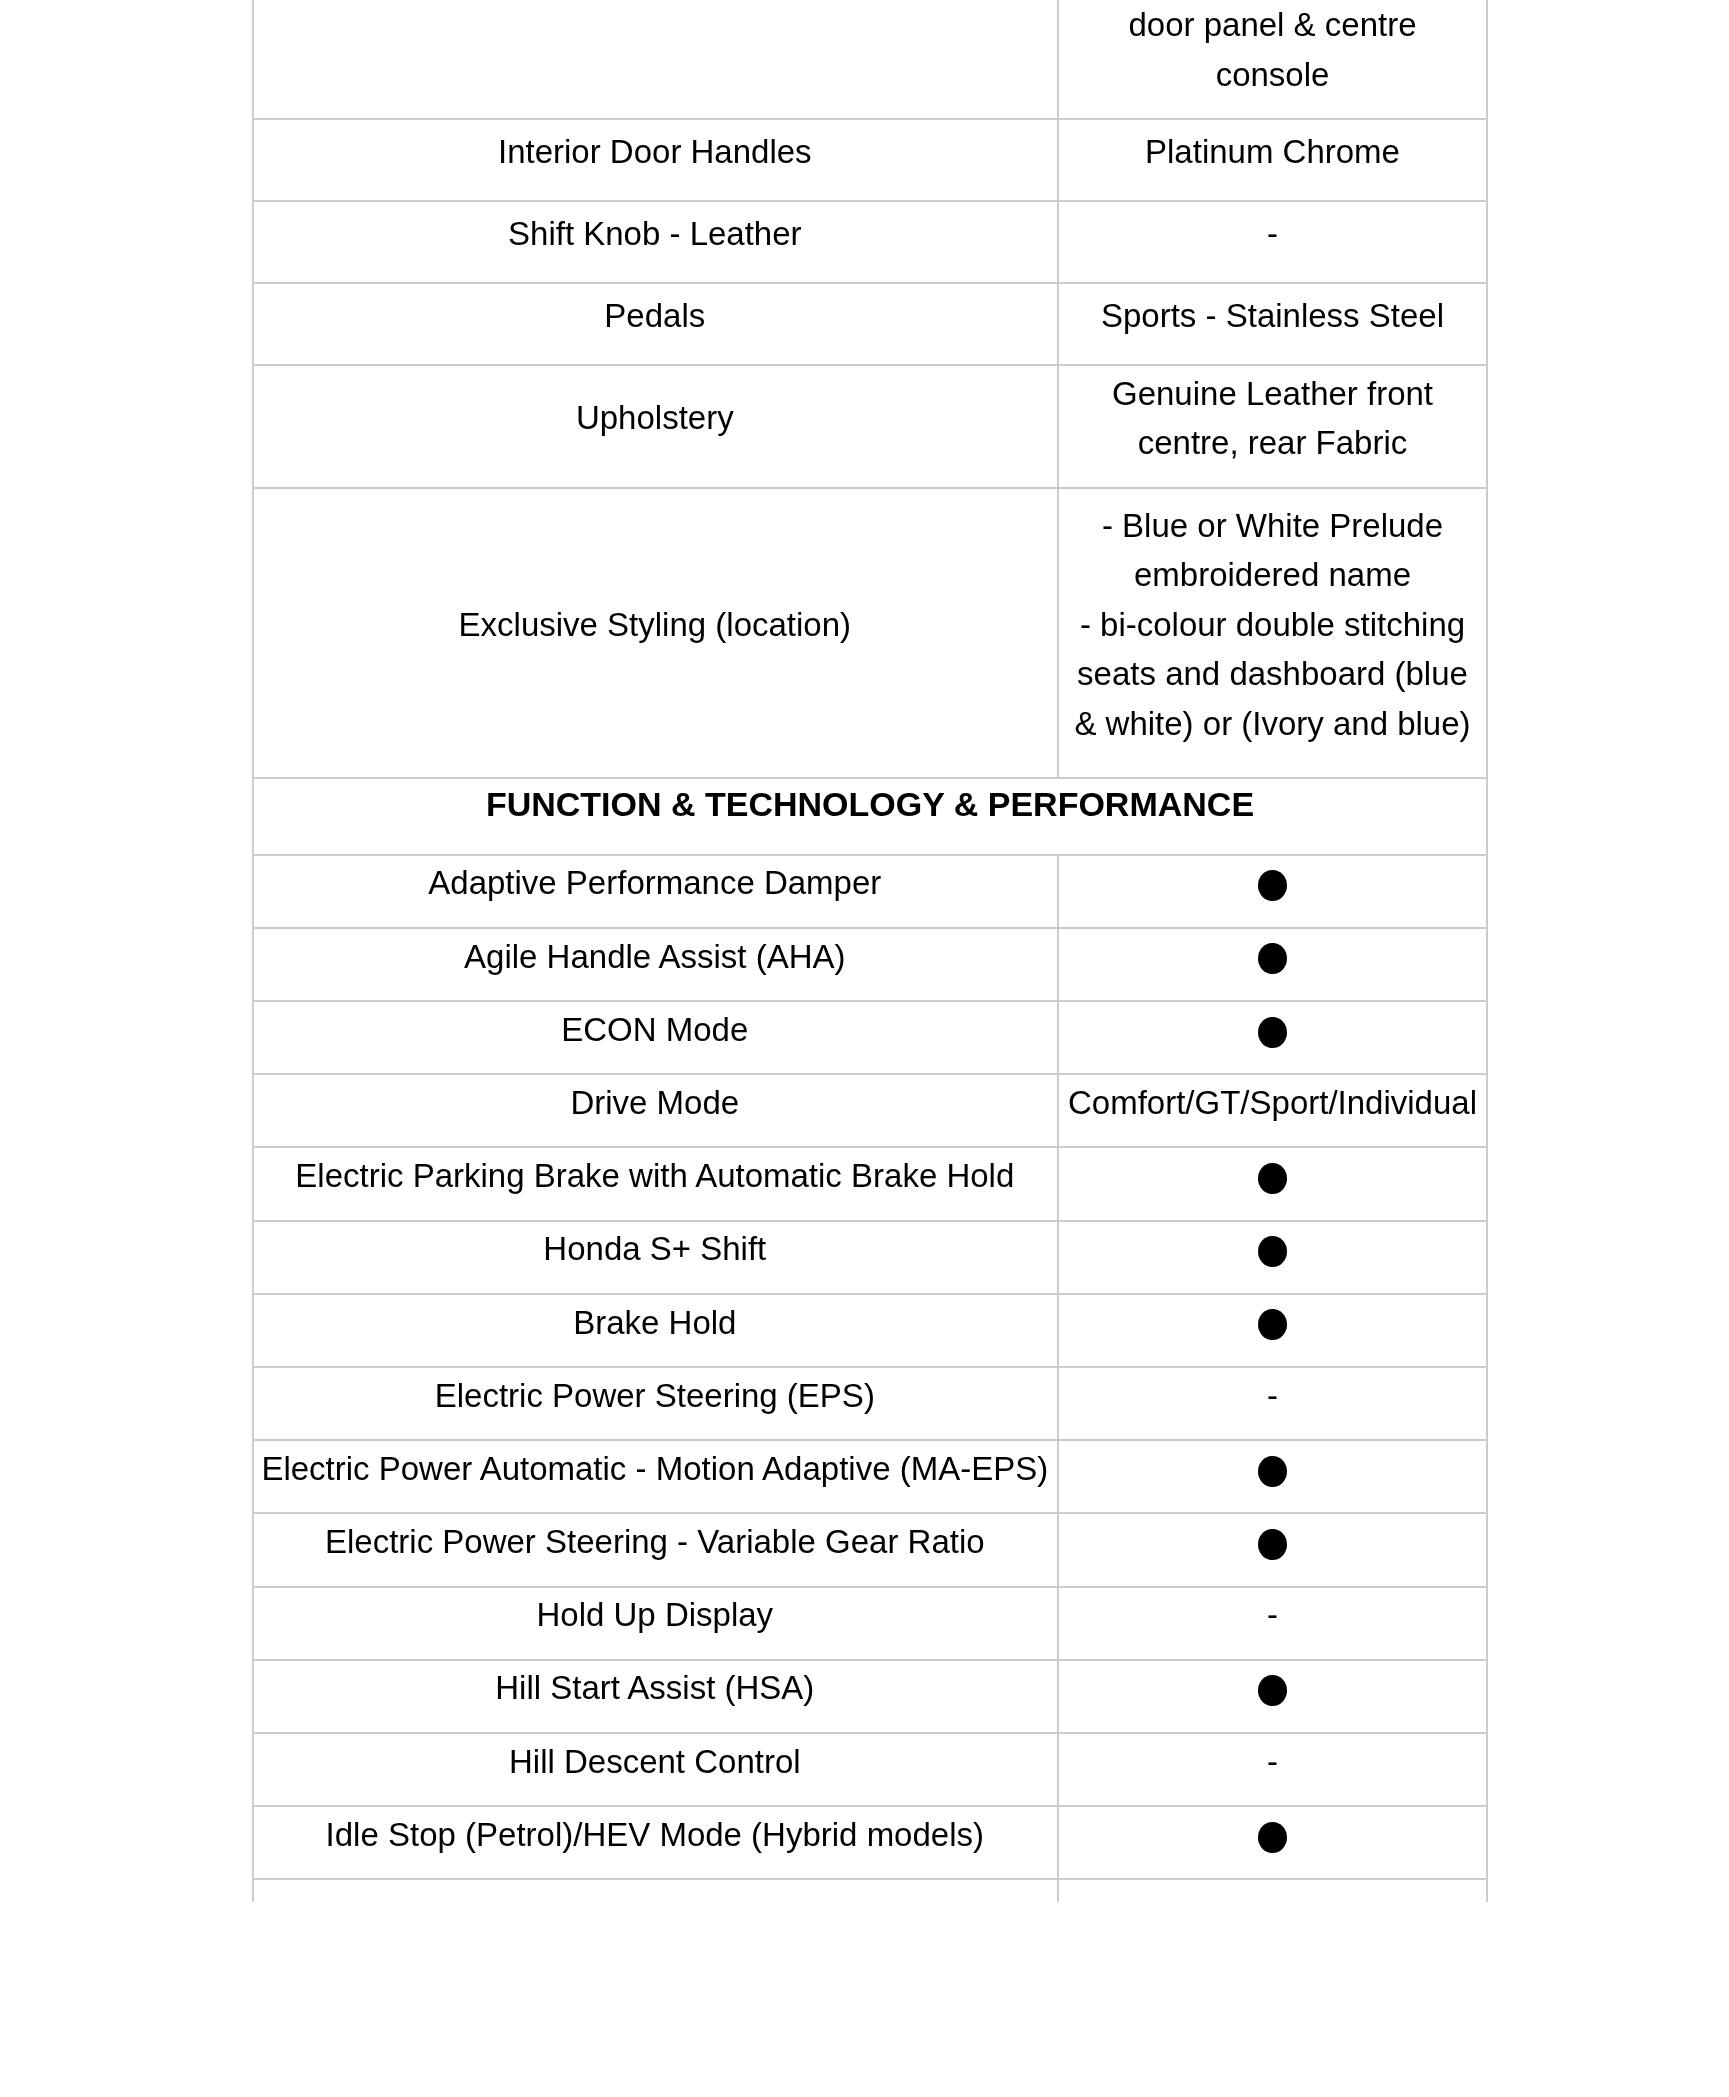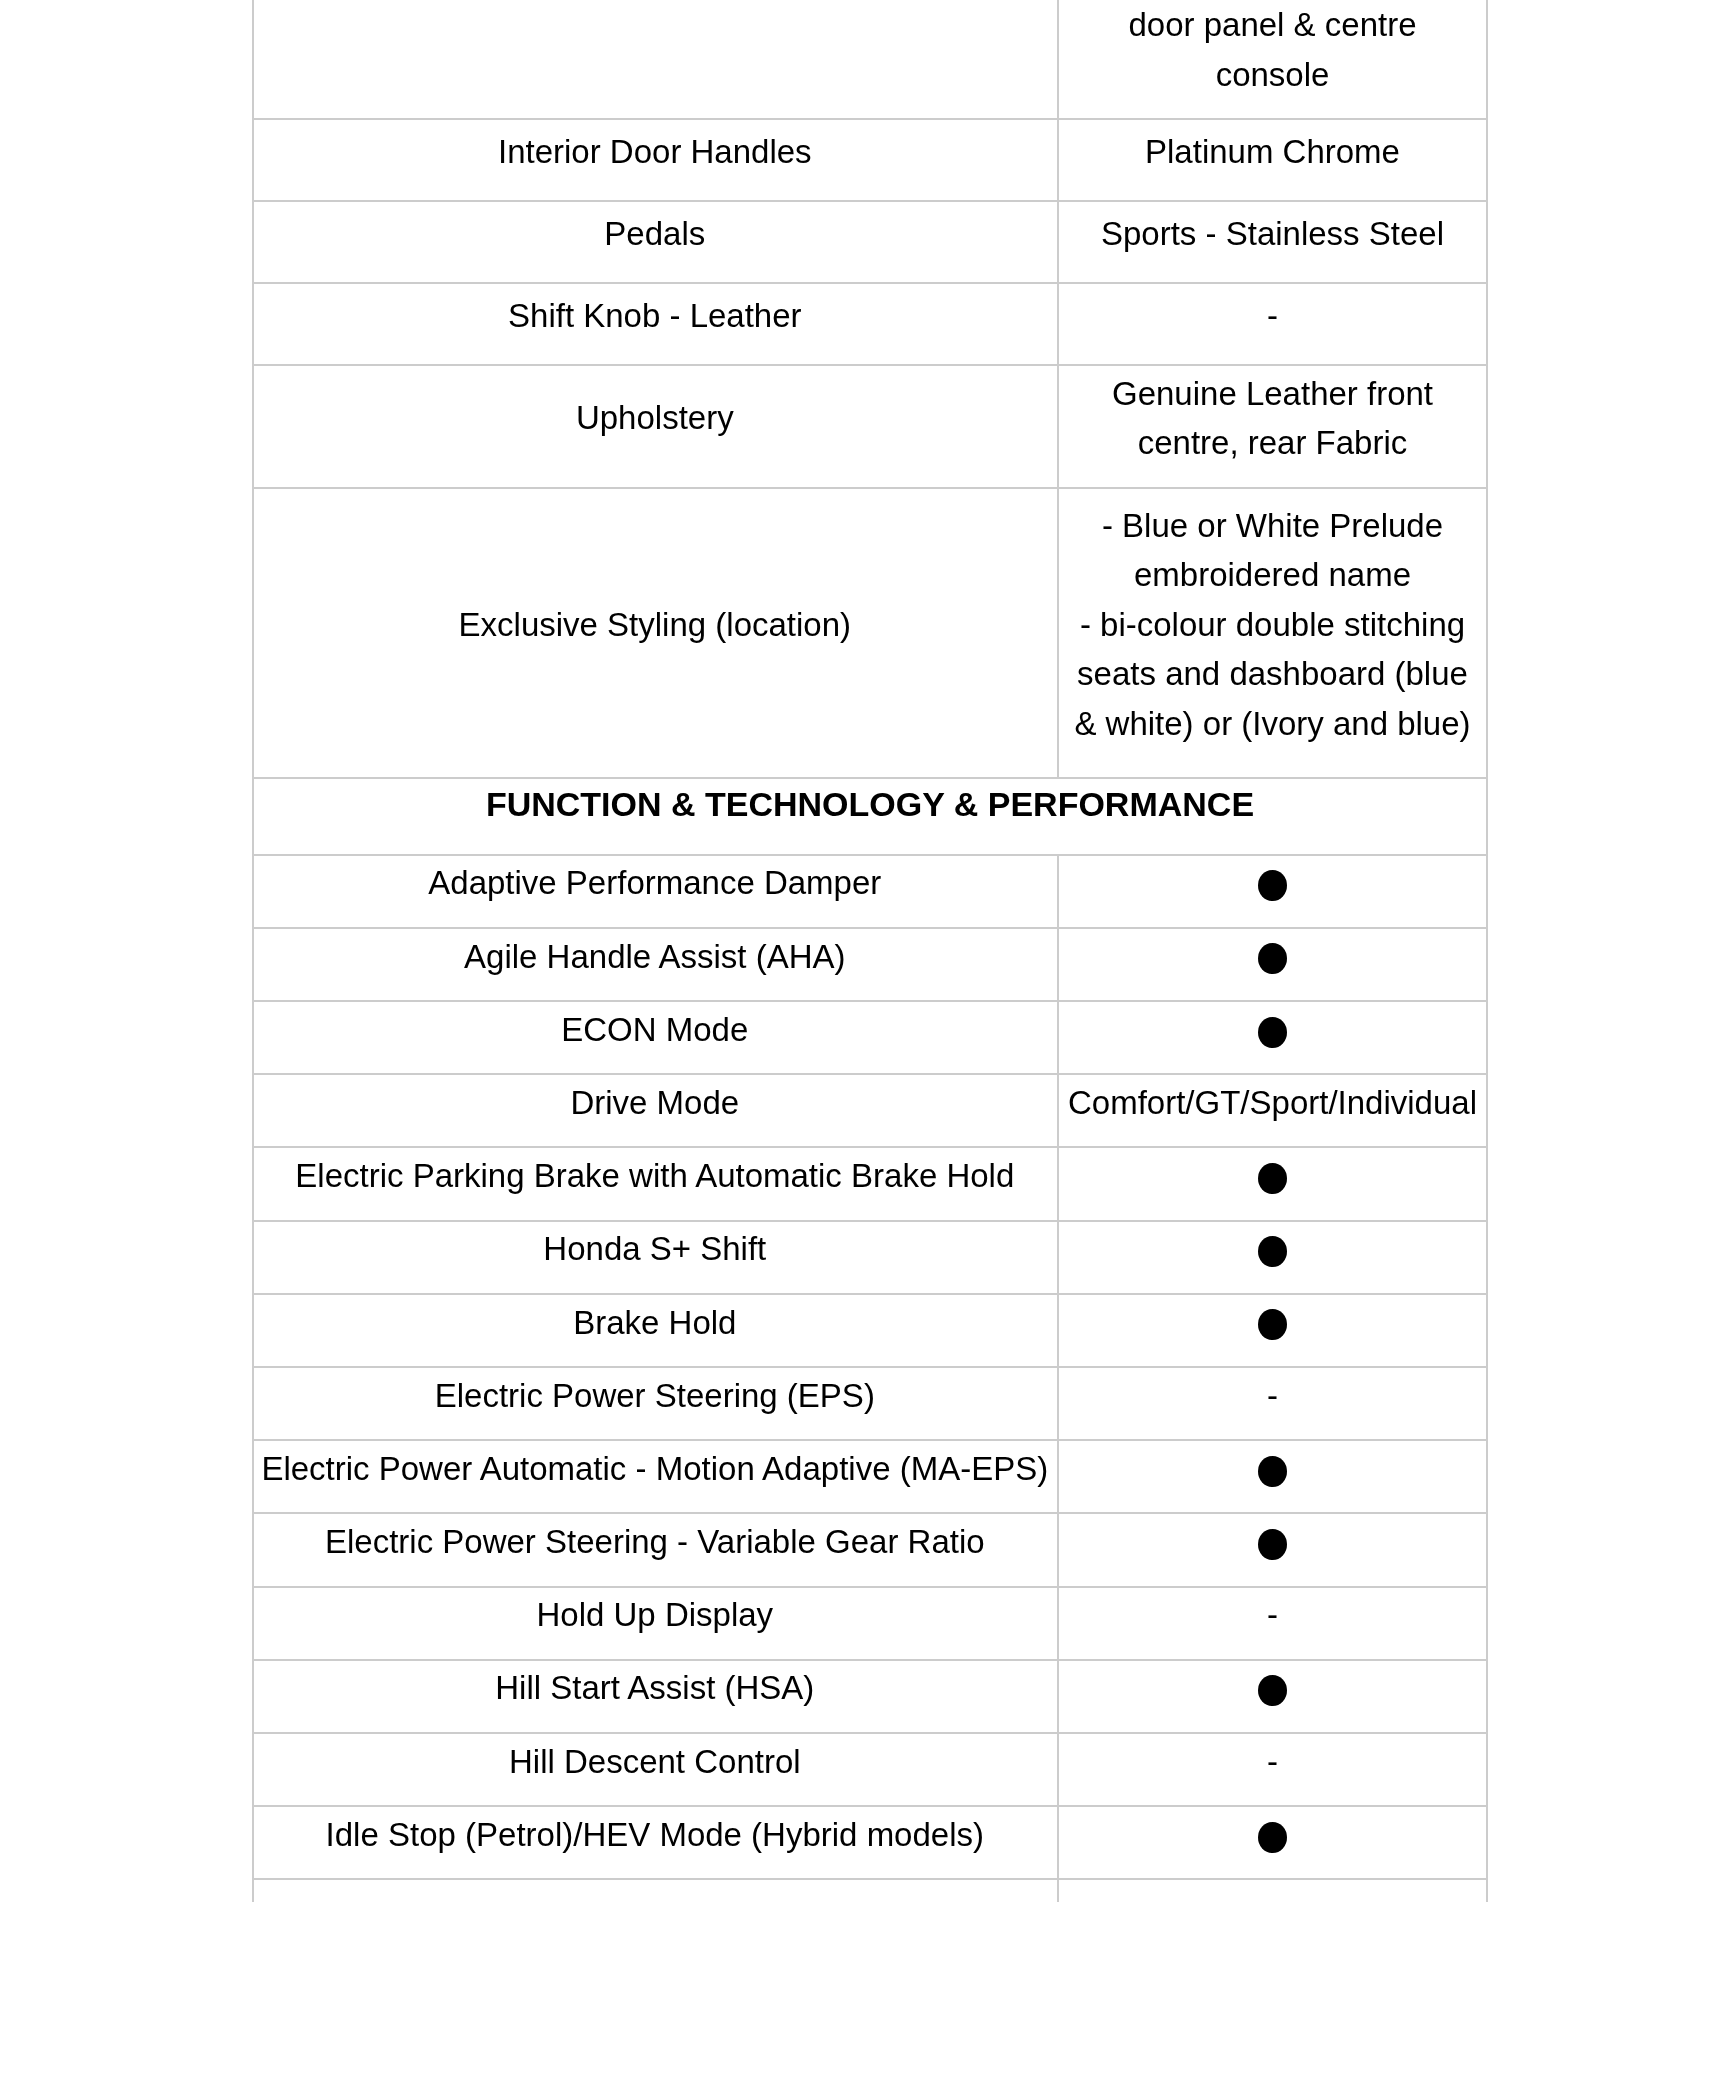--- a/index.html
+++ b/index.html
@@ -86,27 +86,27 @@
       <td class="val">door panel &amp; centre
 console</td>
     </tr>
 
     <tr class="rh-std">
       <td class="lbl">Interior Door Handles</td>
       <td class="val">Platinum Chrome</td>
     </tr>
 
     <tr class="rh-std">
+      <td class="lbl">Shift Knob - Leather</td>
+      <td class="val">-</td>
+    </tr>
+
+    <tr class="rh-std">
       <td class="lbl">Pedals</td>
       <td class="val">Sports - Stainless Steel</td>
-    </tr>
-
-    <tr class="rh-std">
-      <td class="lbl">Shift Knob - Leather</td>
-      <td class="val">-</td>
     </tr>
 
 
     <tr class="rh-uph">
       <td class="lbl">Upholstery</td>
       <td class="val">Genuine Leather front
 centre, rear Fabric</td>
     </tr>
 
     <tr class="rh-exc">

